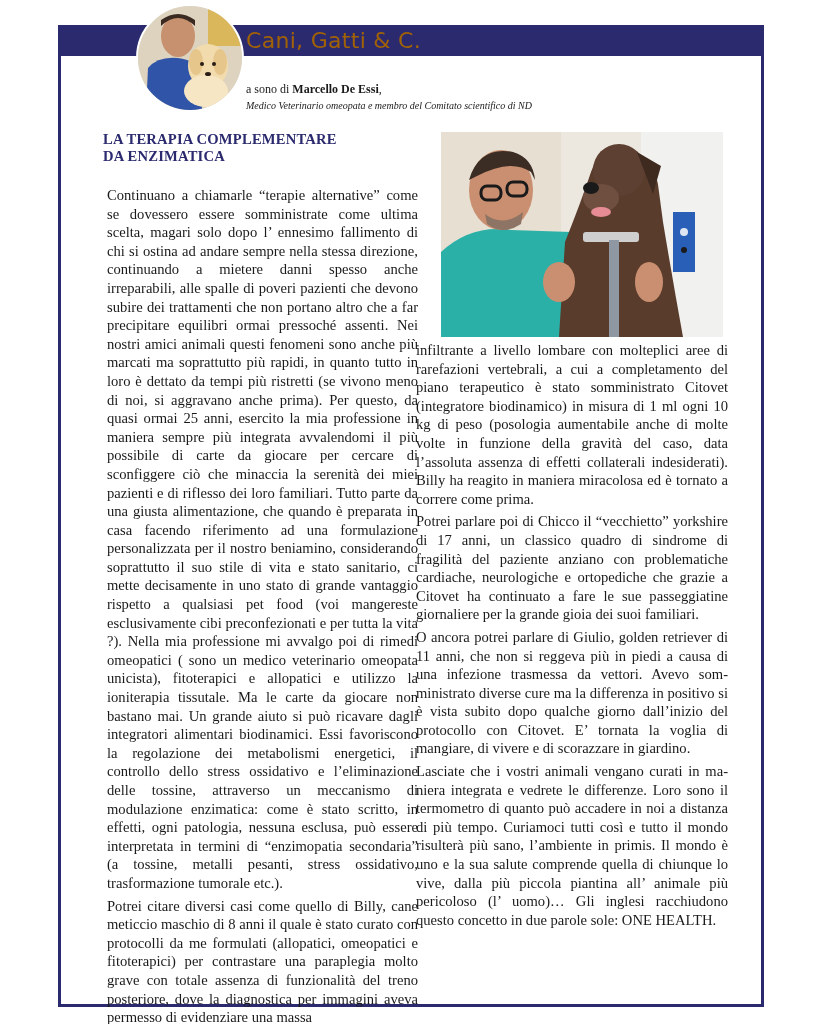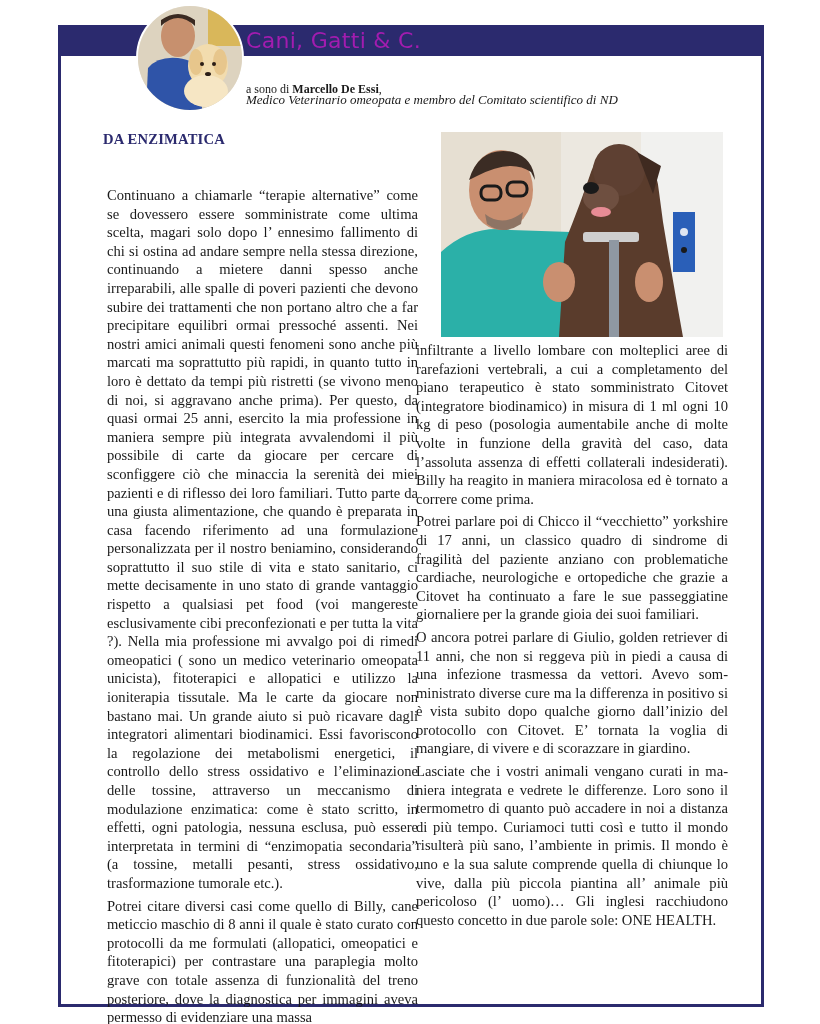--- a/index.html
+++ b/index.html
@@ -6,31 +6,31 @@
     body { width: 820px; height: 1024px; position: relative; overflow: hidden; font-family: "Liberation Serif", "DejaVu Serif", serif; color: #1a1a1a; }
     .frame {
       position: absolute; left: 58px; top: 25px; width: 700px; height: 979px;
       border: 3px solid #2b2a6e; border-top: none; box-sizing: content-box;
     }
     .banner {
       position: absolute; left: 58px; top: 25px; width: 706px; height: 31px;
       background: #2b2a6e;
     }
     .banner-title {
-      position: absolute; left: 246px; top: 27px; color: #a21caf;
+      position: absolute; left: 246px; top: 27px; color: #a16207;
       font-family: "DejaVu Sans", "Liberation Sans", sans-serif; font-size: 22px; letter-spacing: 0.3px;
       line-height: 28px;
     }
     .avatar {
       position: absolute; left: 136px; top: 4px; width: 104px; height: 104px; border-radius: 50%;
       overflow: hidden; background: #e8e2d6; border: 2px solid #ffffff;
     }
     .byline { position: absolute; left: 246px; top: 82px; font-size: 12px; }
     .byline b { font-weight: bold; }
-    .subtitle { position: absolute; left: 246px; top: 92px; font-size: 13px; font-style: italic; text-align: right; }
+    .subtitle { position: absolute; left: 246px; top: 100px; font-size: 10px; font-style: italic; text-align: right; }
     .title {
       position: absolute; left: 103px; top: 131px; width: 320px;
       font-family: "Liberation Serif", serif; font-weight: bold; color: #2b2a6e;
       font-size: 14.6px; line-height: 17px; letter-spacing: 0.2px;
     }
     .col {
       position: absolute; text-align: justify; font-size: 14.6px; line-height: 18.6px;
       hyphens: manual;
     }
     .col p { margin: 4px; }
@@ -64,20 +64,21 @@
     <ellipse cx="70" cy="68" rx="3" ry="2" fill="#2a1d16"></ellipse>
   </svg>
 </div>
 
 <div class="byline">
   <span>a sono di </span><b>Marcello De Essi</b><span>,</span>
 </div>
 <div class="subtitle">Medico Veterinario omeopata e membro del Comitato scientifico di ND</div>
 
 <div class="title">
+  <div>LA TERAPIA COMPLEMENTARE</div>
   <div>DA ENZIMATICA</div>
 </div>
 
 <div class="col col-left">
   <p>Continuano a chiamarle “terapie alternative” come se dovessero essere somministrate come ultima scelta, magari solo dopo l’ ennesimo fallimento di chi si ostina ad andare sempre nella stessa dire­zione, continuando a mietere danni spesso anche irreparabili, alle spalle di poveri pazienti che de­vono subire dei trattamenti che non portano al­tro che a far precipitare equilibri ormai pressoché assenti. Nei nostri amici animali questi fenomeni sono anche più marcati ma soprattutto più rapi­di, in quanto tutto in loro è dettato da tempi più ristretti (se vivono meno di noi, si aggravano an­che prima). Per questo, da quasi ormai 25 anni, esercito la mia professione in maniera sempre più integrata avvalendomi il più possibile di carte da giocare per cercare di sconfiggere ciò che minac­cia la serenità dei miei pazienti e di riflesso dei loro familiari. Tutto parte da una giusta alimen­tazione, che quando è preparata in casa facendo riferimento ad una  formulazione personalizzata per il nostro beniamino, considerando soprattutto il suo stile di vita e stato sanitario, ci mette decisa­mente in uno stato di grande vantaggio rispetto a qualsiasi pet food (voi mangereste esclusivamente cibi preconfezionati e per tutta la vita ?). Nella mia professione mi avvalgo poi di rimedi omeopatici ( sono un medico veterinario omeopata unicista), fitoterapici e allopatici e utilizzo la ioniterapia tis­sutale. Ma le carte da giocare non bastano mai. Un grande aiuto si può ricavare dagli integratori alimentari biodinamici. Essi favoriscono la regola­zione dei metabolismi energetici, il controllo dello stress ossidativo e l’eliminazione delle tossine, at­traverso un meccanismo di modulazione enzima­tica: come è stato scritto, in effetti, ogni patologia, nessuna esclusa, può essere interpretata in termini di “enzimopatia secondaria” (a tossine, metalli pe­santi, stress ossidativo, trasformazione tumorale etc.).</p>
   <p>Potrei citare diversi casi come quello di Billy, cane meticcio maschio di 8 anni il quale è stato curato con protocolli da me formulati (allopatici, omeo­patici e fitoterapici) per contrastare una paraple­gia molto grave con totale assenza di funzionalità del treno posteriore, dove la diagnostica per im­magini aveva permesso di evidenziare una massa</p>
 </div>
 
 <div class="photo">
   <svg width="282" height="205" viewBox="0 0 282 205">

